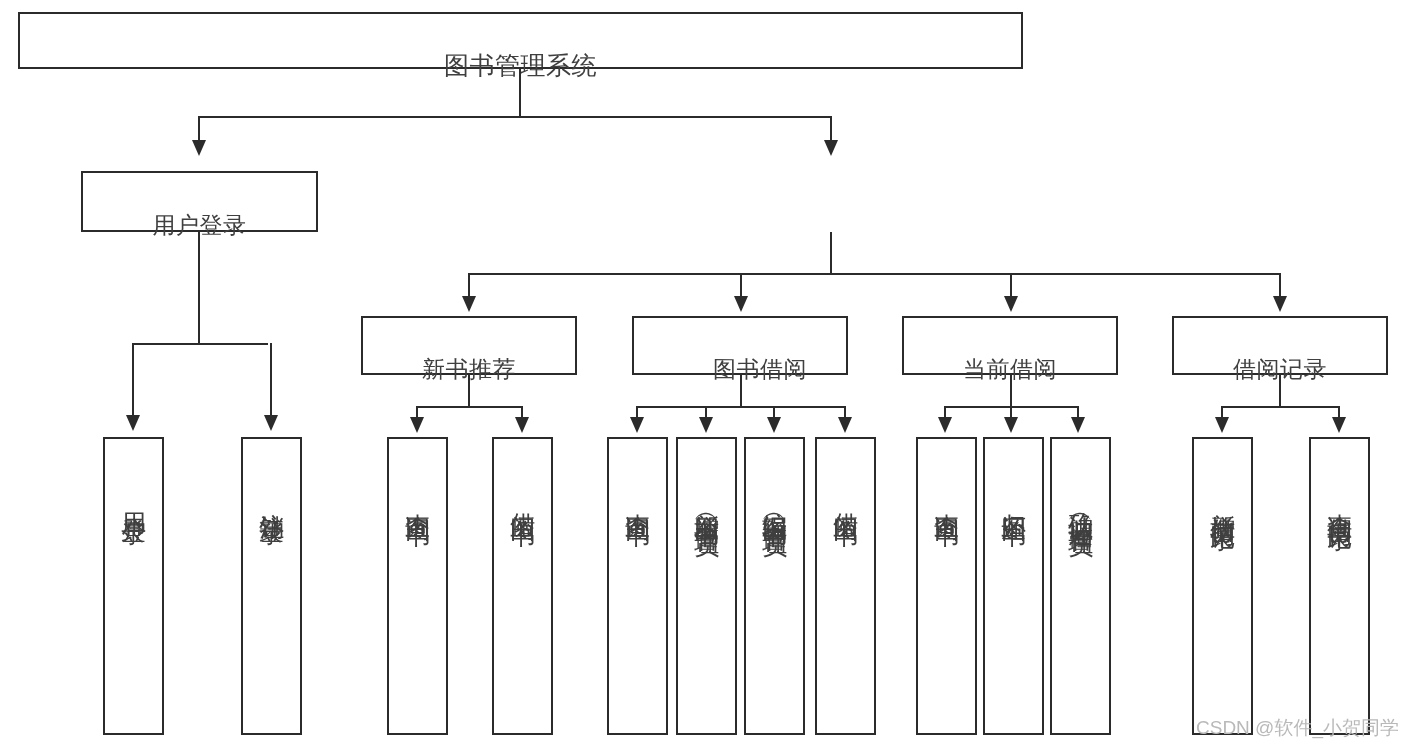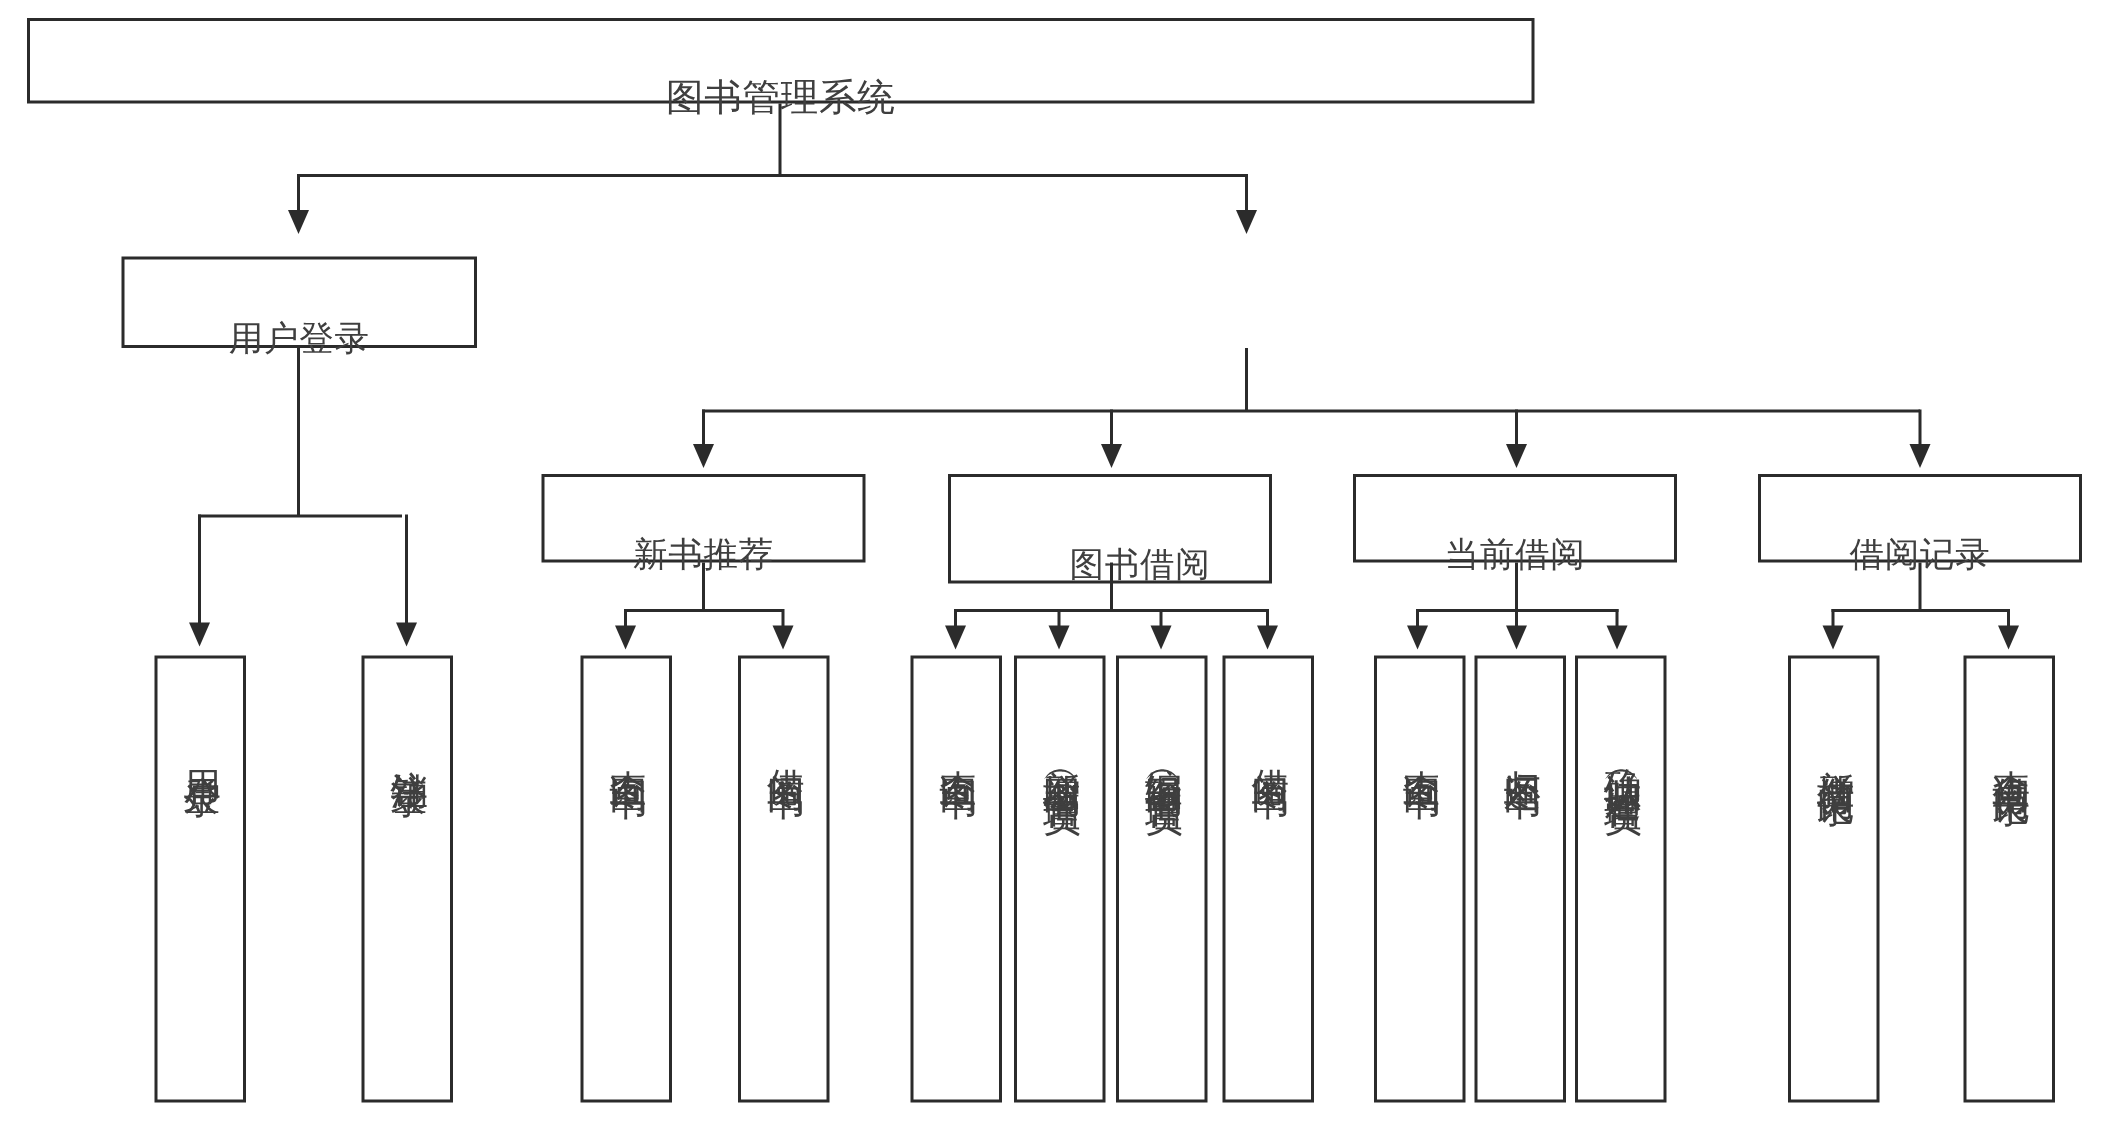--- a/index.html
+++ b/index.html
@@ -114,21 +114,21 @@
   <div class="vline" style="left:740px; top:273px; width:2px; height:25px;"></div>
   <div class="arrow" style="left:734px; top:296px;"></div>
   <div class="vline" style="left:1010px; top:273px; width:2px; height:25px;"></div>
   <div class="arrow" style="left:1004px; top:296px;"></div>
   <div class="vline" style="left:1279px; top:273px; width:2px; height:25px;"></div>
   <div class="arrow" style="left:1273px; top:296px;"></div>
 
   <div class="node lvl2" style="left:361px; top:316px; width:216px; height:59px;">
     <span class="label">新书推荐</span>
   </div>
-  <div class="node lvl2" style="left:632px; top:316px; width:216px; height:73px;padding-left:40px;">
+  <div class="node lvl2" style="left:632px; top:316px; width:216px; height:59px;padding-left:40px;">
     <span class="label">图书借阅</span>
   </div>
   <div class="node lvl2" style="left:1172px; top:316px; width:216px; height:59px;">
     <span class="label">借阅记录</span>
   </div>
   <div class="node lvl2" style="left:902px; top:316px; width:216px; height:59px;">
     <span class="label">当前借阅</span>
   </div>
 
   <div class="vline" style="left:468px; top:375px; width:2px; height:32px;"></div>
@@ -202,14 +202,15 @@
     <span class="label">确认归还（管理员）</span>
   </div>
 
   <div class="node leaf" style="left:1192px; top:437px; width:61px; height:298px;">
     <span class="label">新增借阅记录</span>
   </div>
   <div class="node leaf" style="left:1309px; top:437px; width:61px; height:298px;">
     <span class="label">查询借阅记录</span>
   </div>
 
+  <div id="watermark" style="left:1196px; top:715px;">CSDN @软件_小贺同学</div>
 
 </div>
 
 </body></html>

